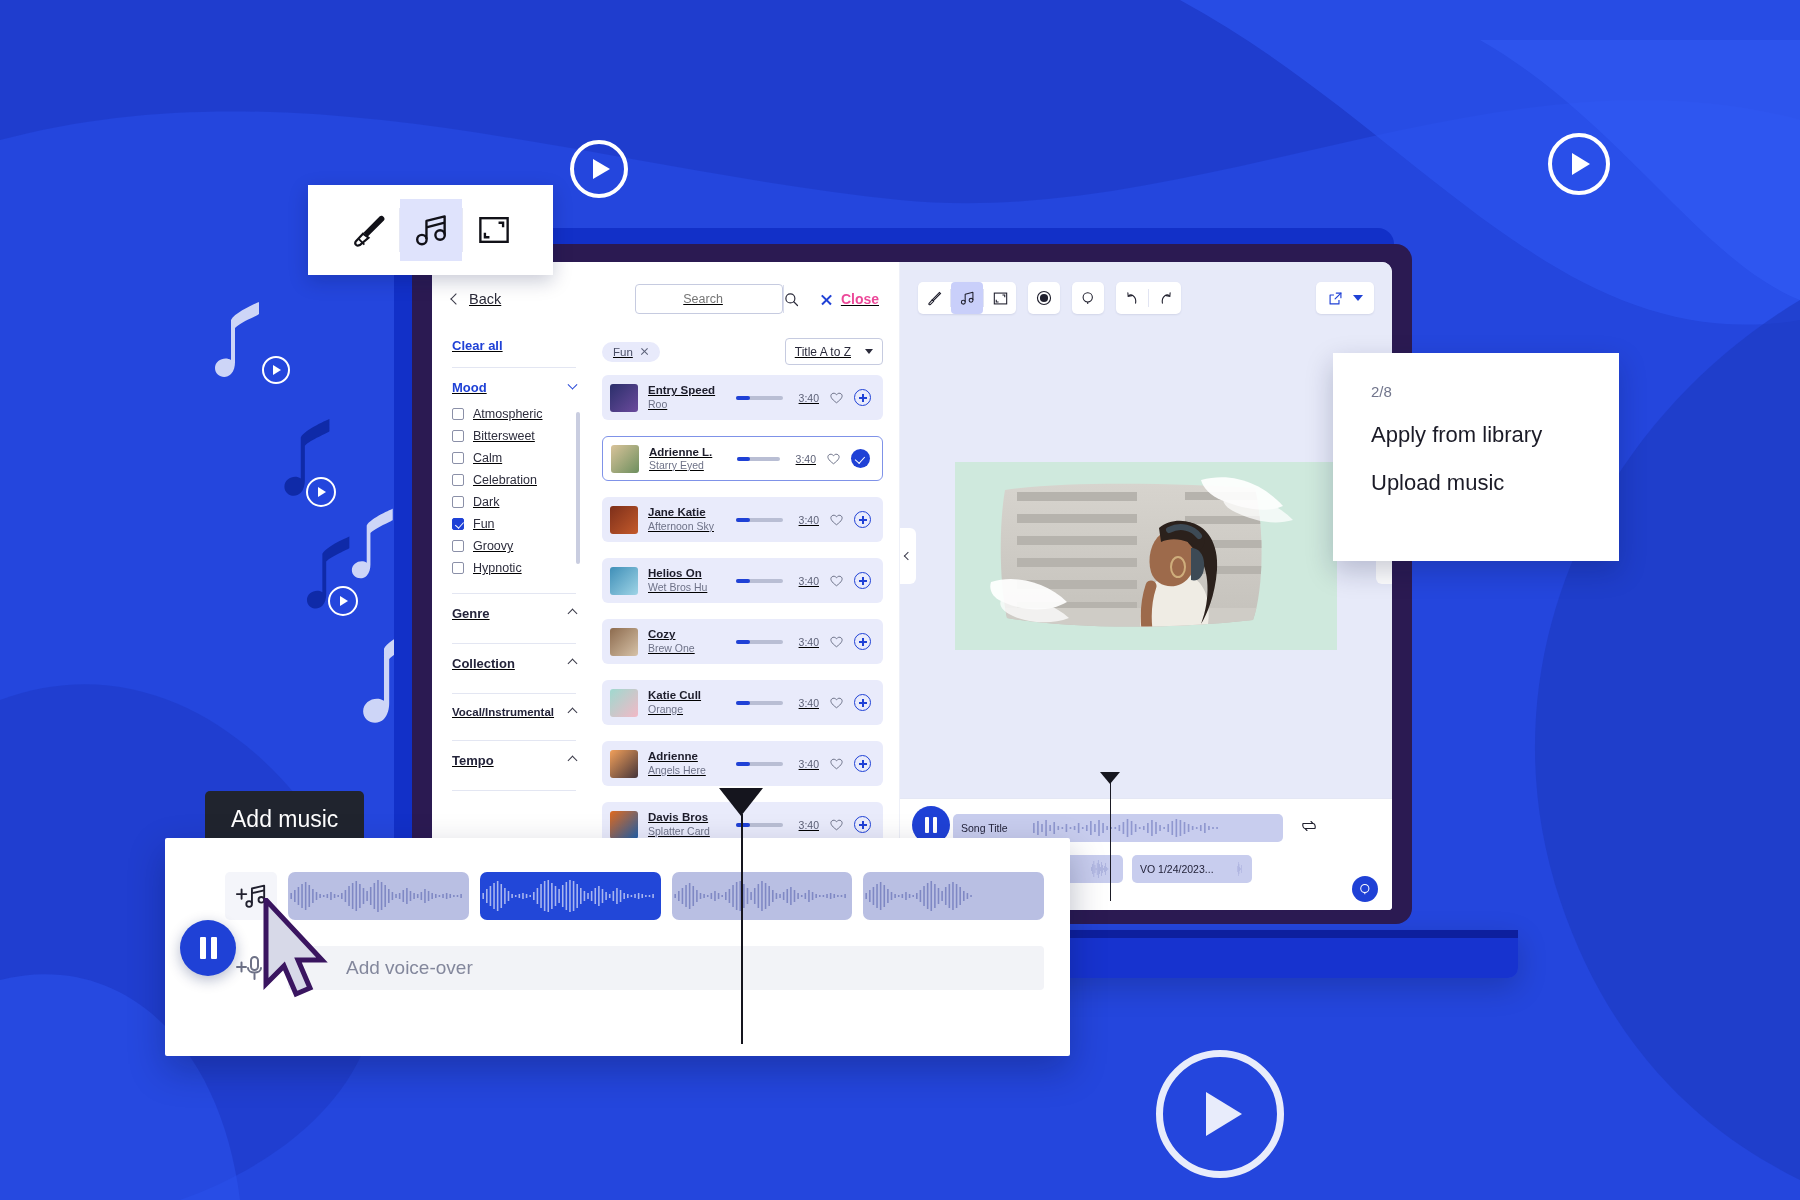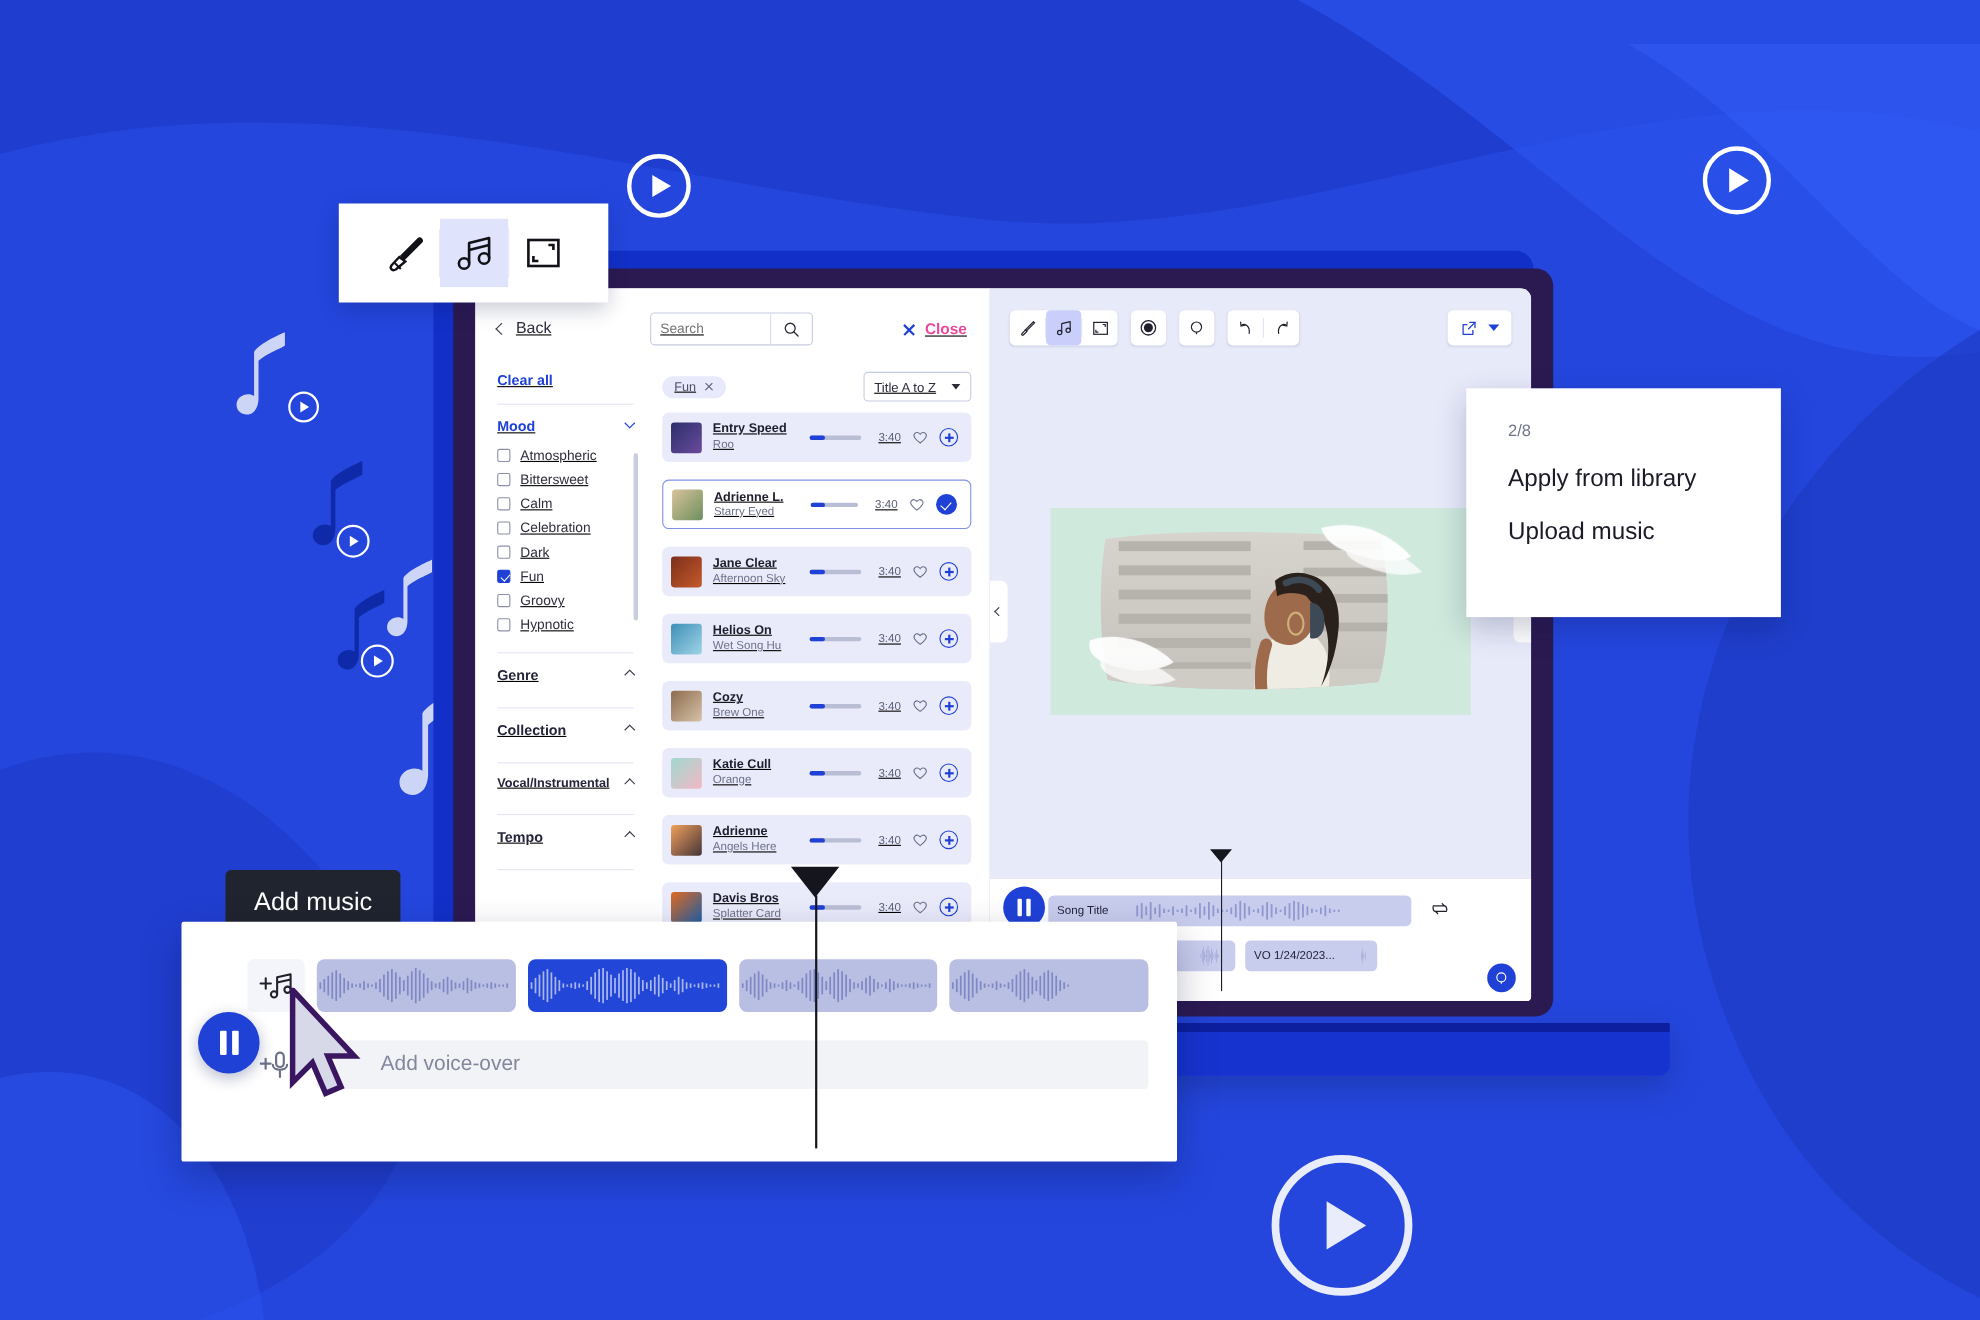--- a/index.html
+++ b/index.html
@@ -54,23 +54,24 @@
   .lib-top {
     display: flex; align-items: center; padding: 22px 20px 6px 20px; gap: 14px;
   }
   .back-btn { display: flex; align-items: center; gap: 9px; color: #2c2c3a;
               font-size: 14.5px; cursor: pointer; }
   .chev-left {
     width: 8px; height: 8px; border-left: 1.8px solid #3a3a49;
     border-bottom: 1.8px solid #3a3a49; transform: rotate(45deg);
   }
   .search-wrap {
-    margin-left: 76px; display: flex; align-items: center;
+    margin-left: 120px; display: flex; align-items: center;
     border: 1px solid #c6cbe0; border-radius: 4px; height: 30px; width: 148px;
     background: #fff;
+    padding-left: 39px;
   }
   .search-wrap input {
     border: 0; outline: none; font-size: 12.5px; color: #6b7087;
     padding: 0 8px; width: 108px; height: 100%; background: transparent;
     font-family: "Liberation Sans", sans-serif;
   }
   .search-btn {
     width: 38px; height: 100%; border-left: 1px solid #d9dcec;
     display: flex; align-items: center; justify-content: center; cursor: pointer;
   }
@@ -511,38 +512,38 @@
               <div class="dur">3:40</div>
               <svg class="heart" viewBox="0 0 20 20">
                 <path d="M10 17 C3 12 1 8 3.6 5.4 C5.6 3.4 8.4 4.2 10 6.4 C11.6 4.2 14.4 3.4 16.4 5.4 C19 8 17 12 10 17 Z" fill="none" stroke="#6b7087" stroke-width="1.3"></path>
               </svg>
               <div class="check-c"></div>
             </div>
 
             <div class="row">
               <div class="thumb" style="background:linear-gradient(135deg,#7d2f1a,#c45a2b);"></div>
               <div class="meta">
-                <div class="t-title">Jane Clear</div>
+                <div class="t-title">Jane Katie</div>
                 <div class="t-artist">Afternoon Sky</div>
               </div>
               <div class="bar">
                   <i style="width:30%"></i>
                 </div>
               <div class="dur">3:40</div>
               <svg class="heart" viewBox="0 0 20 20">
                 <path d="M10 17 C3 12 1 8 3.6 5.4 C5.6 3.4 8.4 4.2 10 6.4 C11.6 4.2 14.4 3.4 16.4 5.4 C19 8 17 12 10 17 Z" fill="none" stroke="#6b7087" stroke-width="1.3"></path>
               </svg>
               <div class="plus-c"></div>
             </div>
 
             <div class="row">
               <div class="thumb" style="background:linear-gradient(135deg,#3f8fb8,#9fd4e6);"></div>
               <div class="meta">
                 <div class="t-title">Helios On</div>
-                <div class="t-artist">Wet Song Hu</div>
+                <div class="t-artist">Wet Bros Hu</div>
               </div>
               <div class="bar">
                   <i style="width:30%"></i>
                 </div>
               <div class="dur">3:40</div>
               <svg class="heart" viewBox="0 0 20 20">
                 <path d="M10 17 C3 12 1 8 3.6 5.4 C5.6 3.4 8.4 4.2 10 6.4 C11.6 4.2 14.4 3.4 16.4 5.4 C19 8 17 12 10 17 Z" fill="none" stroke="#6b7087" stroke-width="1.3"></path>
               </svg>
               <div class="plus-c"></div>
             </div>

